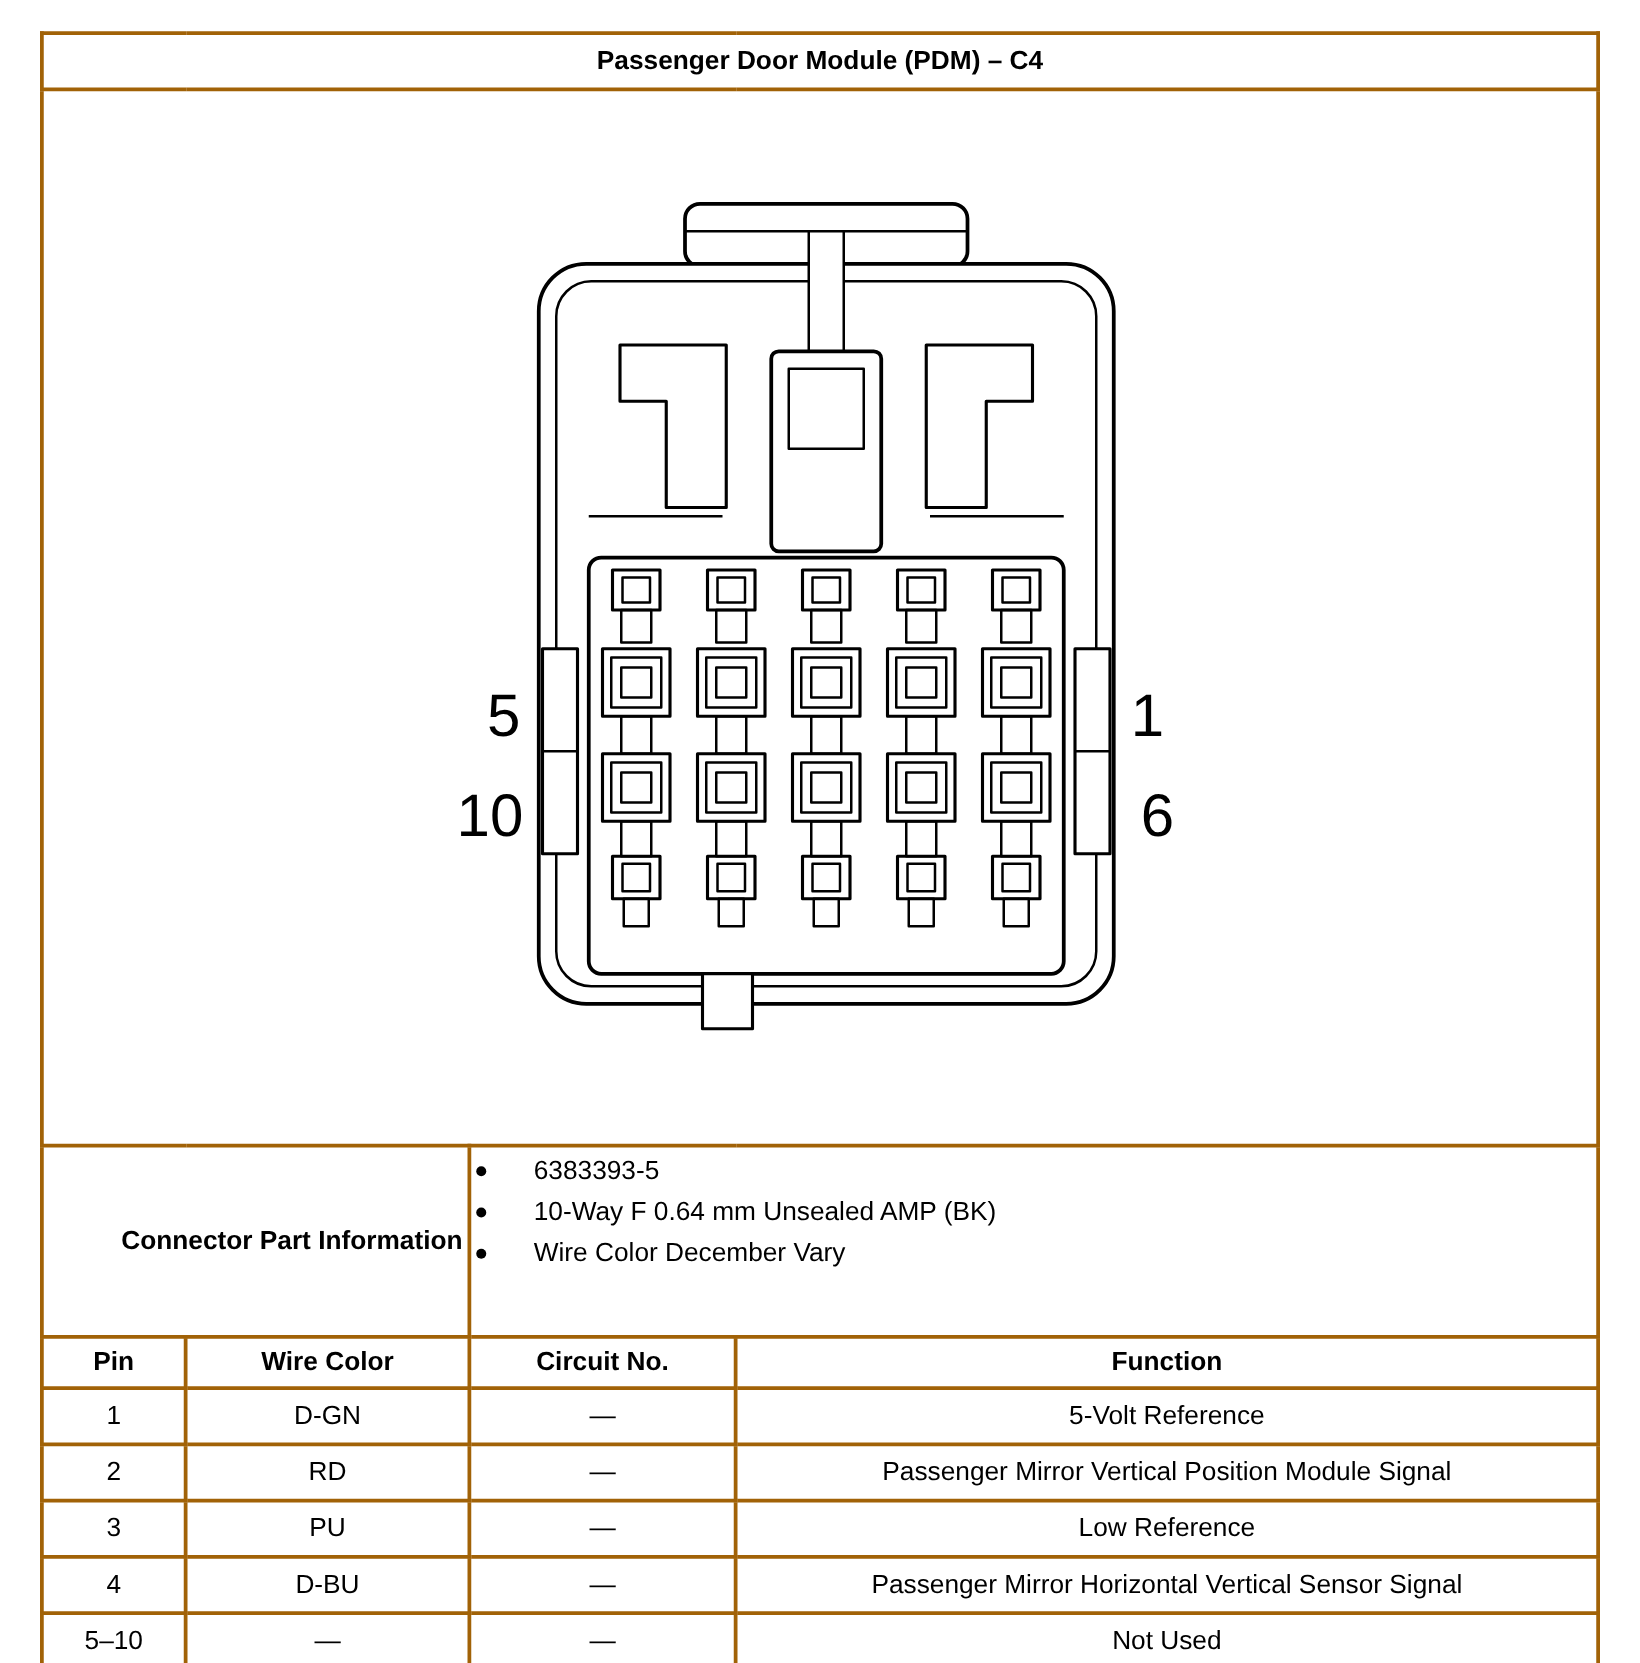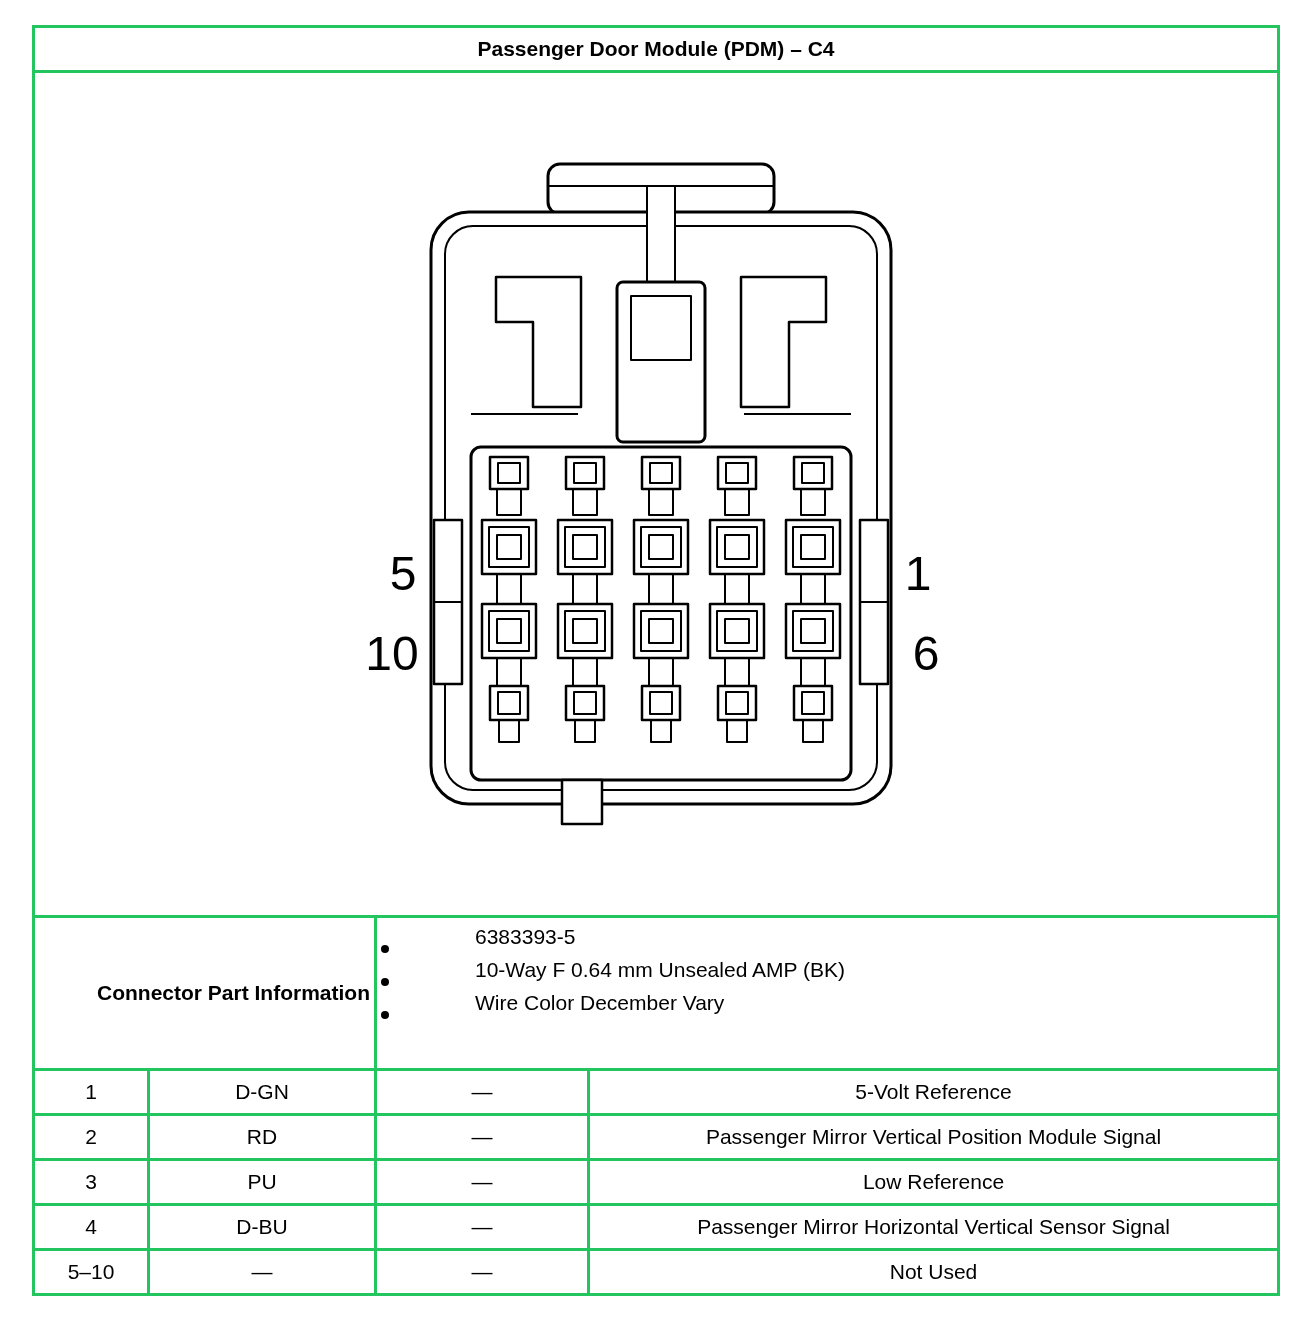--- a/index.html
+++ b/index.html
@@ -12,21 +12,21 @@
   .page {
     width: 1248px;
     margin: 25px 32px;
   }
   table.doc {
     width: 100%;
     border-collapse: collapse;
     table-layout: fixed;
   }
   table.doc td, table.doc th {
-    border: 3px solid #22c55e;
+    border: 3px solid #a16207;
     font-size: 21px;
     padding: 2px 4px;
     background: #fff;
     overflow: hidden;
   }
   .title-cell {
     font-weight: bold;
     text-align: center;
     height: 38px;
   }
@@ -46,24 +46,23 @@
     vertical-align: top;
     padding: 10px 10px 10px 55px;
   }
   ul.bullets {
     list-style: none;
     margin: 0;
     padding: 0;
   }
   ul.bullets li {
     display: flex;
-    align-items: flex-end;
+    align-items: center;
     line-height: 33px;
     font-size: 21px;
-    gap: 48px;
   }
   ul.bullets li .dot {
     width: 8px;
     height: 8px;
     border-radius: 50%;
     background: #000;
     margin-right: 38px;
     flex: 0 0 auto;
   }
   th.hdr {
@@ -186,20 +185,26 @@
             <span>10-Way F 0.64 mm Unsealed AMP (BK)</span>
           </li>
           <li>
             <span class="dot"></span>
             <span>Wire Color December Vary</span>
           </li>
         </ul>
       </td>
     </tr>
 
+    <tr>
+      <th class="hdr">Pin</th>
+      <th class="hdr">Wire Color</th>
+      <th class="hdr">Circuit No.</th>
+      <th class="hdr">Function</th>
+    </tr>
 
     <tr>
       <td class="c">1</td>
       <td class="c">D-GN</td>
       <td class="c">—</td>
       <td class="fn">5-Volt Reference</td>
     </tr>
     <tr>
       <td class="c">2</td>
       <td class="c">RD</td>

